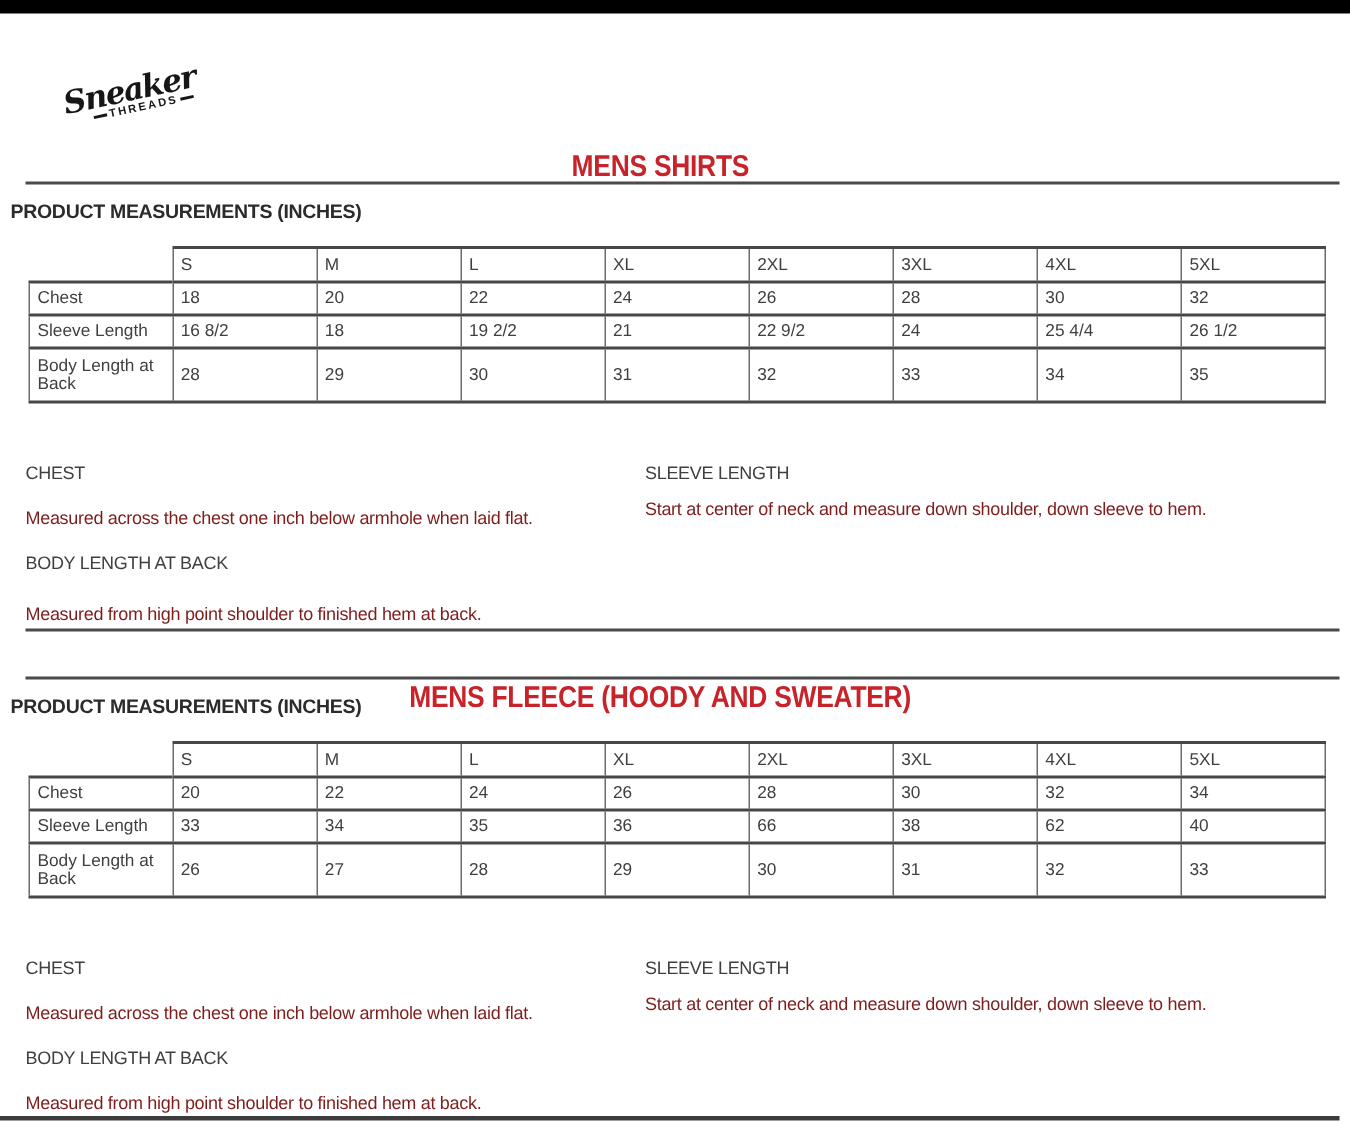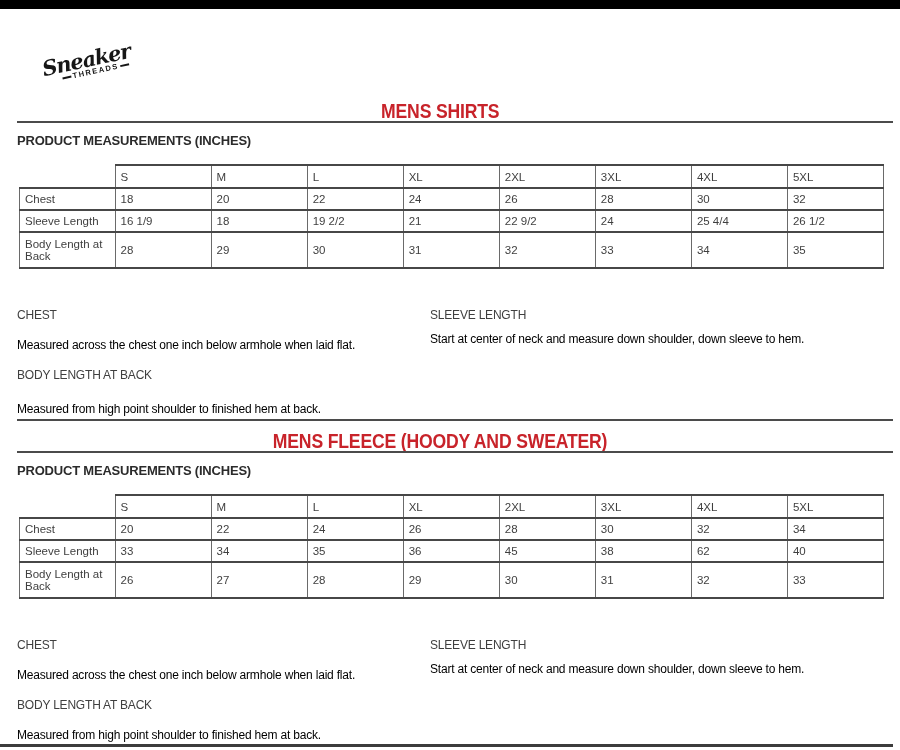--- a/index.html
+++ b/index.html
@@ -15,35 +15,35 @@
   .logo .sub{font-size:7.5px;font-weight:bold;letter-spacing:1.5px;margin-top:-2px;margin-left:14px;
              font-family:"Liberation Sans",sans-serif;display:flex;align-items:center;justify-content:center;gap:2px;}
   .logo .sub .dash{display:inline-block;width:9px;height:2px;background:#161616;}
 
   .rule{position:absolute;left:17px;width:876px;height:0;border-top:2px solid #4b4b4b;}
   .rule-bottom{position:absolute;left:0;width:893px;height:0;border-top:3px solid #3c3c3c;}
 
   .sec-heading{position:absolute;left:0;top:0;width:880px;text-align:center;}
   .sec-heading span{display:inline-block;transform:scaleX(.88);font-weight:bold;font-size:20px;letter-spacing:-.2px;}
 
-  .pm-title{position:absolute;left:17px;font-weight:bold;font-size:13px;color:#2b2b2b;letter-spacing:-.2px;}
+  .pm-title{position:absolute;left:7px;font-weight:bold;font-size:13px;color:#2b2b2b;letter-spacing:-.2px;}
 
   table.size-table{position:absolute;left:19px;border-collapse:collapse;table-layout:fixed;width:865px;
                    font-size:11.5px;color:#3f3f3f;}
   table.size-table th,table.size-table td{border:1px solid #6a6a6a;border-top:2px solid #474747;
                    border-bottom:2px solid #474747;font-weight:normal;text-align:left;
                    padding:2px 5px;vertical-align:middle;overflow:hidden;}
   table.size-table th{height:17px;}
   table.size-table td{height:16px;}
   table.size-table tbody tr:last-child td{height:30px;}
   table.size-table th.corner{border:none;width:85px;}
   table.size-table td.rowlabel{width:85px;}
 
   .def-term{position:absolute;font-size:12px;color:#3f3f3f;letter-spacing:-.2px;}
-  .def-text{position:absolute;font-size:12px;color:#000000;line-height:26px;letter-spacing:-.2px;}
+  .def-text{position:absolute;font-size:12px;color:#7f1d1d;line-height:26px;letter-spacing:-.2px;}
   .col-left{left:17px;width:405px;}
   .col-right{left:430px;width:400px;}
 </style>
 </head>
 <body>
 
 <div id="page">
 
   <div class="topbar"></div>
 
@@ -84,21 +84,21 @@
           <td>20</td>
           <td>22</td>
           <td>24</td>
           <td>26</td>
           <td>28</td>
           <td>30</td>
           <td>32</td>
         </tr>
         <tr>
           <td class="rowlabel">Sleeve Length</td>
-          <td>16 1/9</td>
+          <td>16 8/2</td>
           <td>18</td>
           <td>19 2/2</td>
           <td>21</td>
           <td>22 9/2</td>
           <td>24</td>
           <td>25 4/4</td>
           <td>26 1/2</td>
         </tr>
         <tr>
           <td class="rowlabel">Body Length at Back</td>
@@ -116,21 +116,21 @@
 
   <div class="def-term col-left" style="top:308px;">CHEST</div>
   <div class="def-text col-left" style="top:332px;">Measured across the chest one inch below armhole when laid flat.</div>
   <div class="def-term col-left" style="top:368px;">BODY LENGTH AT BACK</div>
   <div class="def-text col-left" style="top:396px;">Measured from high point shoulder to finished hem at back.</div>
   <div class="def-term col-right" style="top:308px;">SLEEVE LENGTH</div>
   <div class="def-text col-right" style="top:326px;">Start at center of neck and measure down shoulder, down sleeve to hem.</div>
 
   <div class="rule" style="top:419px;"></div>
 
-  <div class="sec-heading" style="top:430px;text-decoration:underline;">
+  <div class="sec-heading" style="top:454px;text-decoration:underline;">
     <span class="red-heading" style="color: rgb(200, 35, 42);">MENS FLEECE (HOODY AND SWEATER)</span>
   </div>
   <div class="rule" style="top:451px;"></div>
 
   <div class="pm-title" style="top:463px;">PRODUCT MEASUREMENTS (INCHES)</div>
 
   <table class="size-table" style="top:494px;">
       <thead>
         <tr>
           <th class="corner"></th>
@@ -155,21 +155,21 @@
           <td>30</td>
           <td>32</td>
           <td>34</td>
         </tr>
         <tr>
           <td class="rowlabel">Sleeve Length</td>
           <td>33</td>
           <td>34</td>
           <td>35</td>
           <td>36</td>
-          <td>45</td>
+          <td>66</td>
           <td>38</td>
           <td>62</td>
           <td>40</td>
         </tr>
         <tr>
           <td class="rowlabel">Body Length at Back</td>
           <td>26</td>
           <td>27</td>
           <td>28</td>
           <td>29</td>

